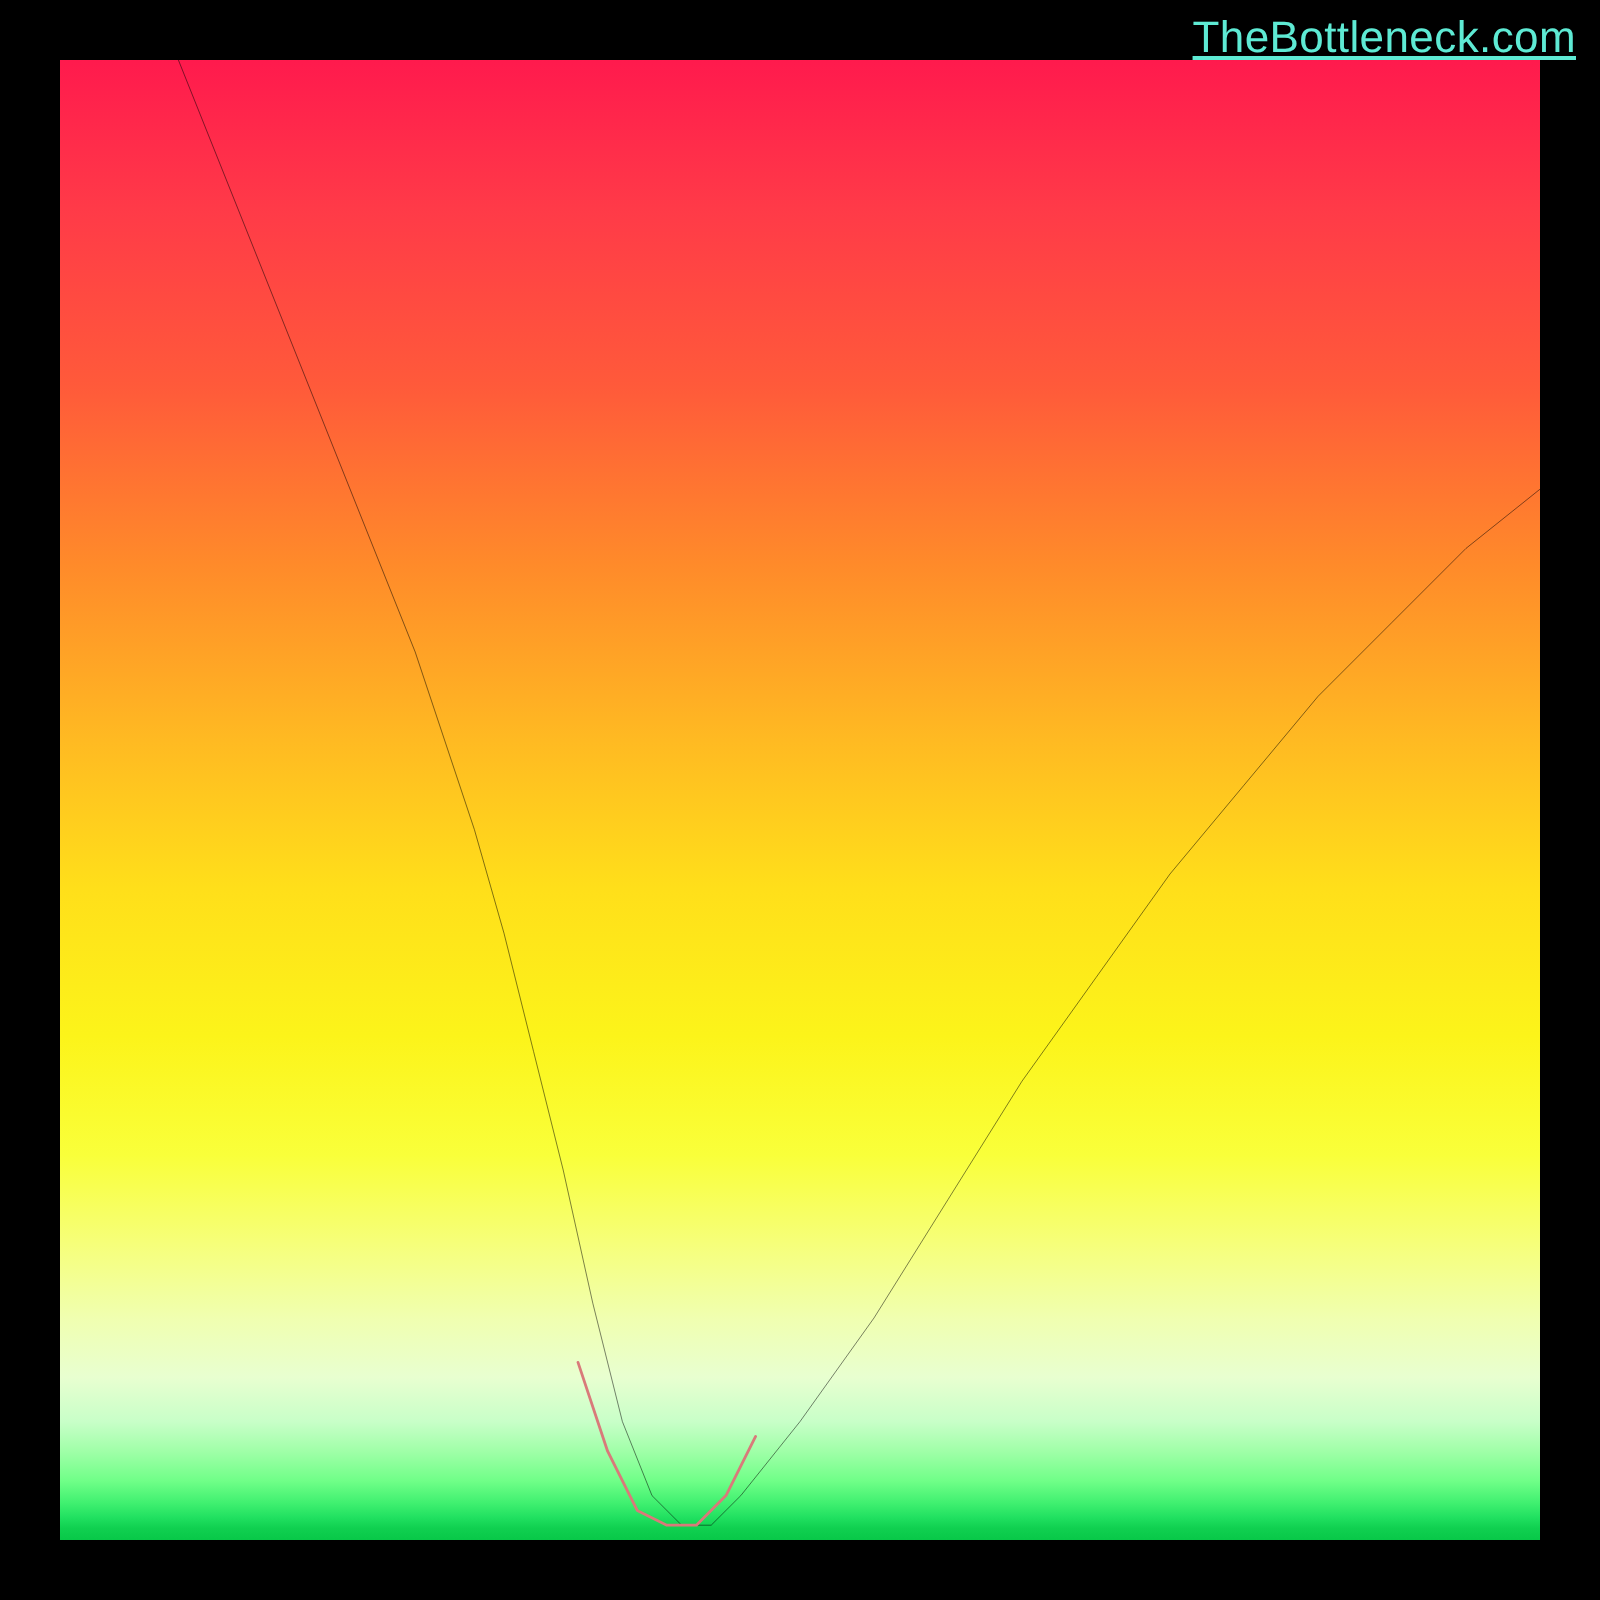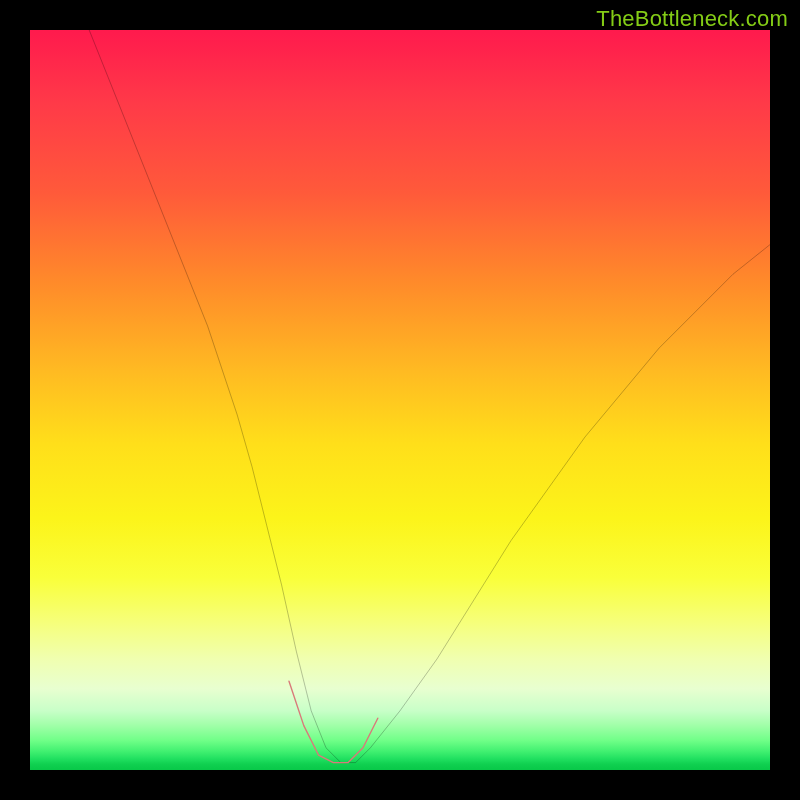--- a/index.html
+++ b/index.html
@@ -42,26 +42,27 @@
       #40f070 97.5%,
       #20e060 98.5%,
       #10d050 99.2%,
       #08c848 100%
     );
   }
   .watermark {
     position: absolute;
     top: 6px;
     right: 12px;
-    color: #84cc16;
+    color: #5eead4;
     font-size: 22px;
     font-weight: 500;
     letter-spacing: 0.2px;
     user-select: none;
     z-index: 5;
+    text-decoration: underline;
   }
   svg.curve-layer {
     position: absolute;
     left: 30px;
     top: 30px;
     width: 740px;
     height: 740px;
     z-index: 2;
     overflow: visible;
   }

